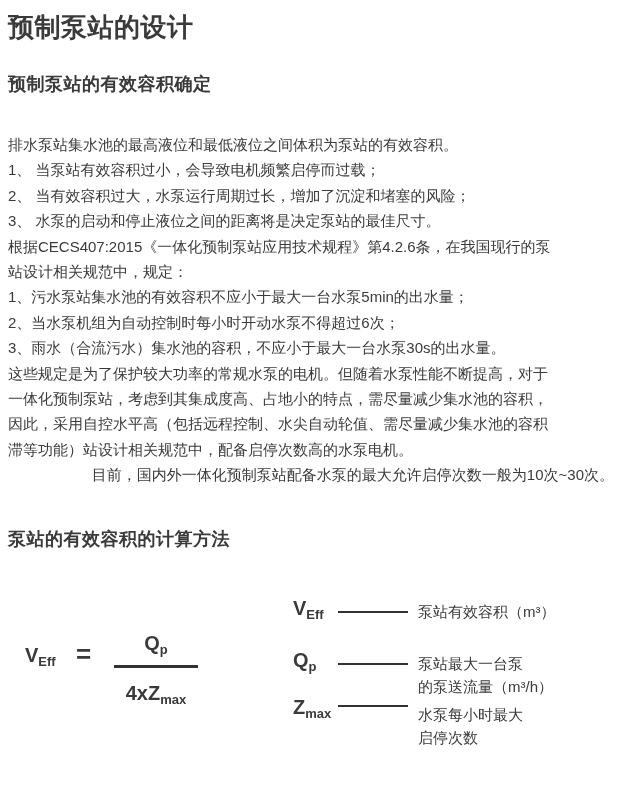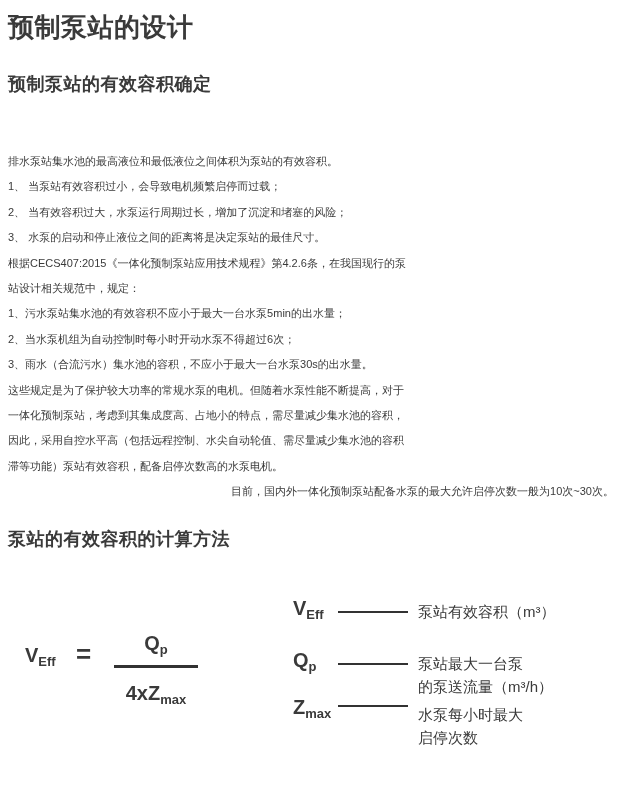--- a/index.html
+++ b/index.html
@@ -17,21 +17,21 @@
     font-size: 26px; font-weight: 600; letter-spacing: 0.5px;
     white-space: nowrap;
   }
   .section-heading-1 {
     position: absolute; left: 8px; top: 72px;
     font-size: 18px; font-weight: 600; letter-spacing: 0.5px;
     white-space: nowrap;
   }
   .body-text {
     position: absolute; left: 8px; top: 132px; width: 606px;
-    font-size: 11px; line-height: 25.4px; margin-top: 17px;
+    font-size: 15px; line-height: 25.4px;
   }
   .body-text .line { white-space: nowrap; }
   .body-text .line.indent { padding-left: 26px; text-align: right; }
 
   .section-heading-2 {
     position: absolute; left: 8px; top: 527px;
     font-size: 18px; font-weight: 700; letter-spacing: 0.5px;
     white-space: nowrap;
   }
 
@@ -79,21 +79,21 @@
     <div class="line">2、 当有效容积过大，水泵运行周期过长，增加了沉淀和堵塞的风险；</div>
     <div class="line">3、 水泵的启动和停止液位之间的距离将是决定泵站的最佳尺寸。</div>
     <div class="line">根据CECS407:2015《一体化预制泵站应用技术规程》第4.2.6条，在我国现行的泵</div>
     <div class="line">站设计相关规范中，规定：</div>
     <div class="line">1、污水泵站集水池的有效容积不应小于最大一台水泵5min的出水量；</div>
     <div class="line">2、当水泵机组为自动控制时每小时开动水泵不得超过6次；</div>
     <div class="line">3、雨水（合流污水）集水池的容积，不应小于最大一台水泵30s的出水量。</div>
     <div class="line">这些规定是为了保护较大功率的常规水泵的电机。但随着水泵性能不断提高，对于</div>
     <div class="line">一体化预制泵站，考虑到其集成度高、占地小的特点，需尽量减少集水池的容积，</div>
     <div class="line">因此，采用自控水平高（包括远程控制、水尖自动轮值、需尽量减少集水池的容积</div>
-    <div class="line">滞等功能）泵站有效容积，配备启停次数高的水泵电机。</div>
+    <div class="line">滞等功能）站设计相关规范中，配备启停次数高的水泵电机。</div>
     <div class="line indent">目前，国内外一体化预制泵站配备水泵的最大允许启停次数一般为10次~30次。</div>
   </div>
 
   <div class="section-heading-2">泵站的有效容积的计算方法</div>
 
   <div class="f-lhs"><span>V</span><span class="sub">Eff</span></div>
 
   <div class="f-eq">=</div>
 
   <div class="f-frac">

